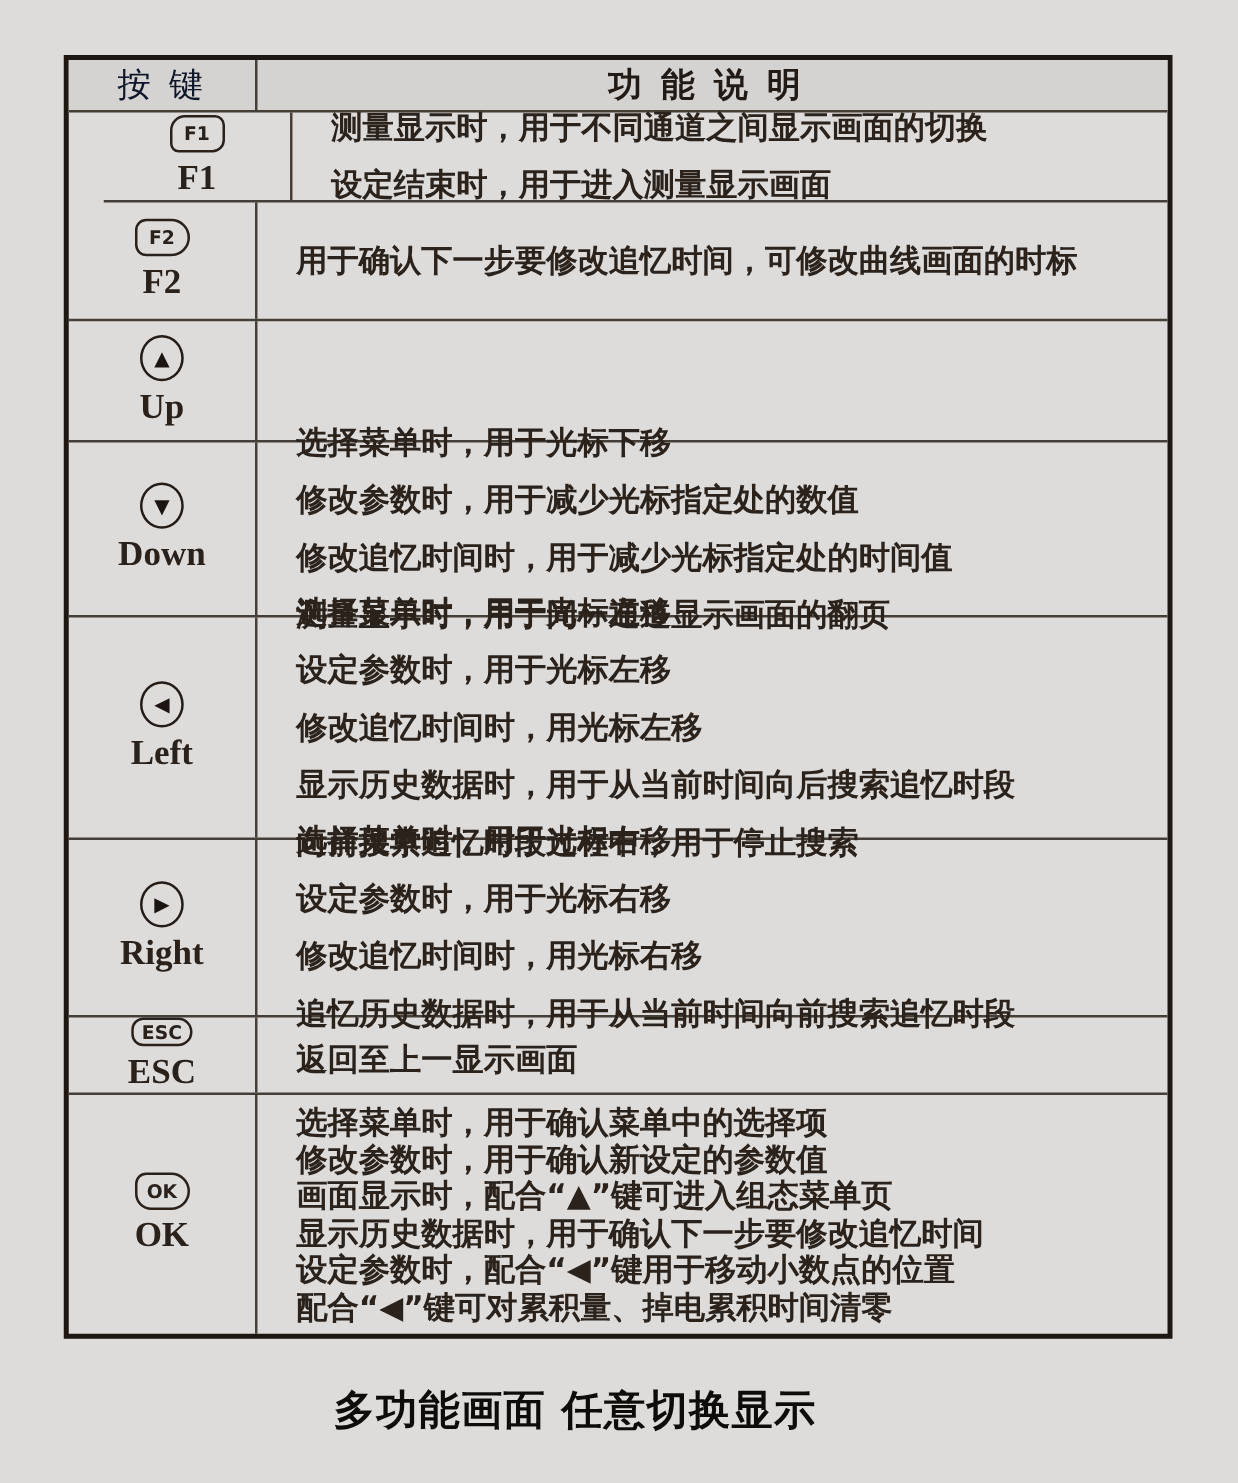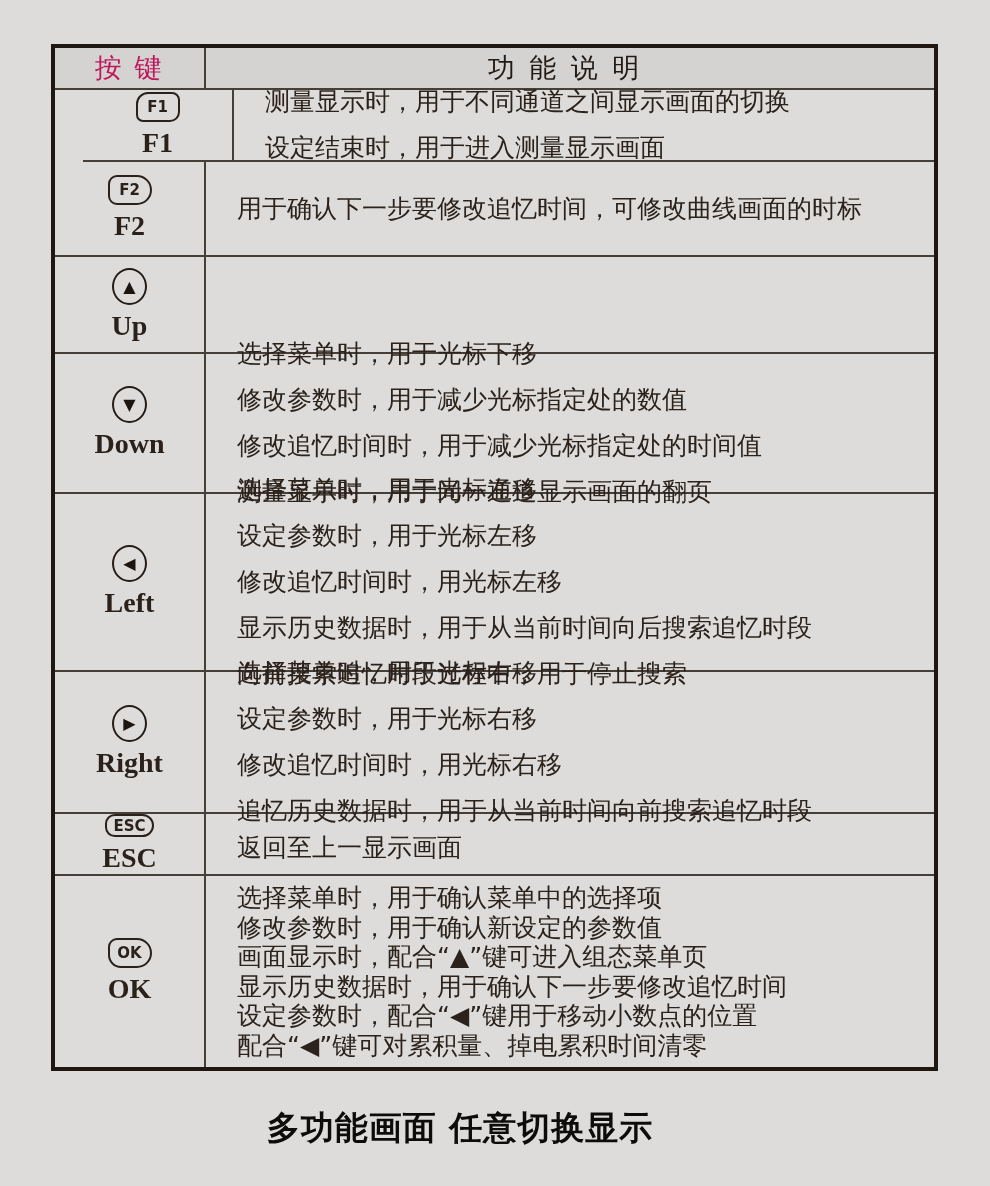--- a/index.html
+++ b/index.html
@@ -47,28 +47,28 @@
     justify-content:center;
     flex-shrink:0;
   }
   .desc-cell{
     flex:1;
     box-sizing:border-box;
     display:flex;
     align-items:center;
     padding-left:31px;
     padding-right:10px;
+    font-weight:bold;
   }
   .head-key{
     justify-content:center;
     font-size:27px;
     letter-spacing:3px;
-    color:#be185d;
+    color:#0f172a;
     flex-direction:row;
-    font-family:Liberation Serif, serif;
   }
   .head-desc{
     justify-content:center;
     padding-left:0;
     font-size:27px;
     letter-spacing:3px;
     color:#221a14;
   }
   .desc{
     font-size:25px;

